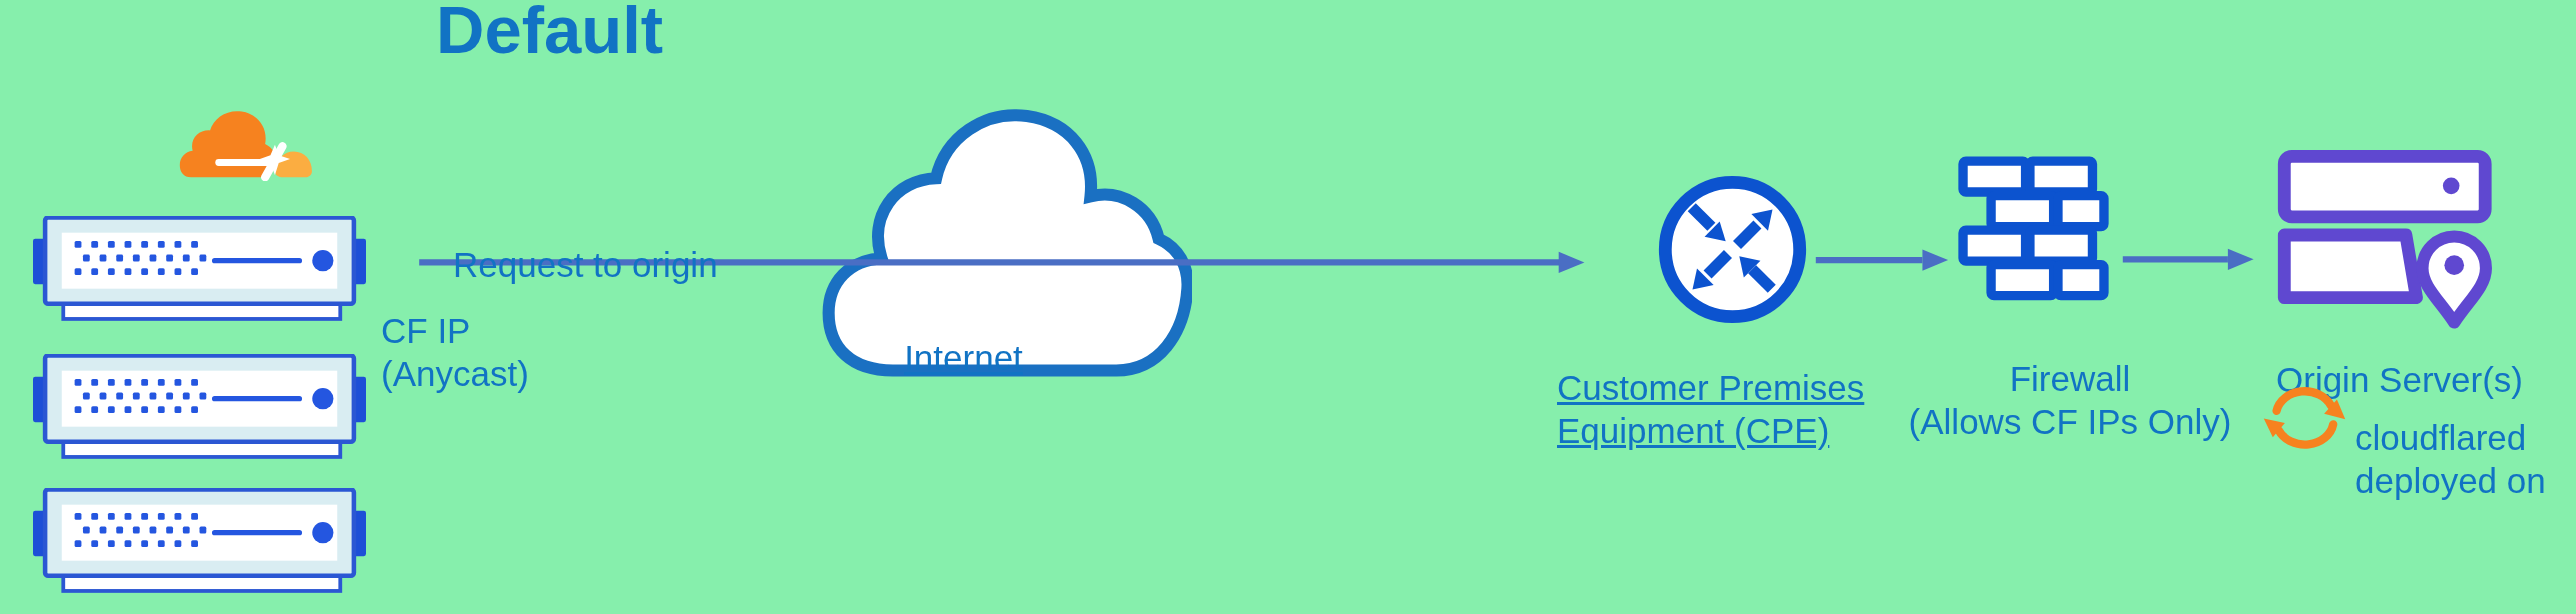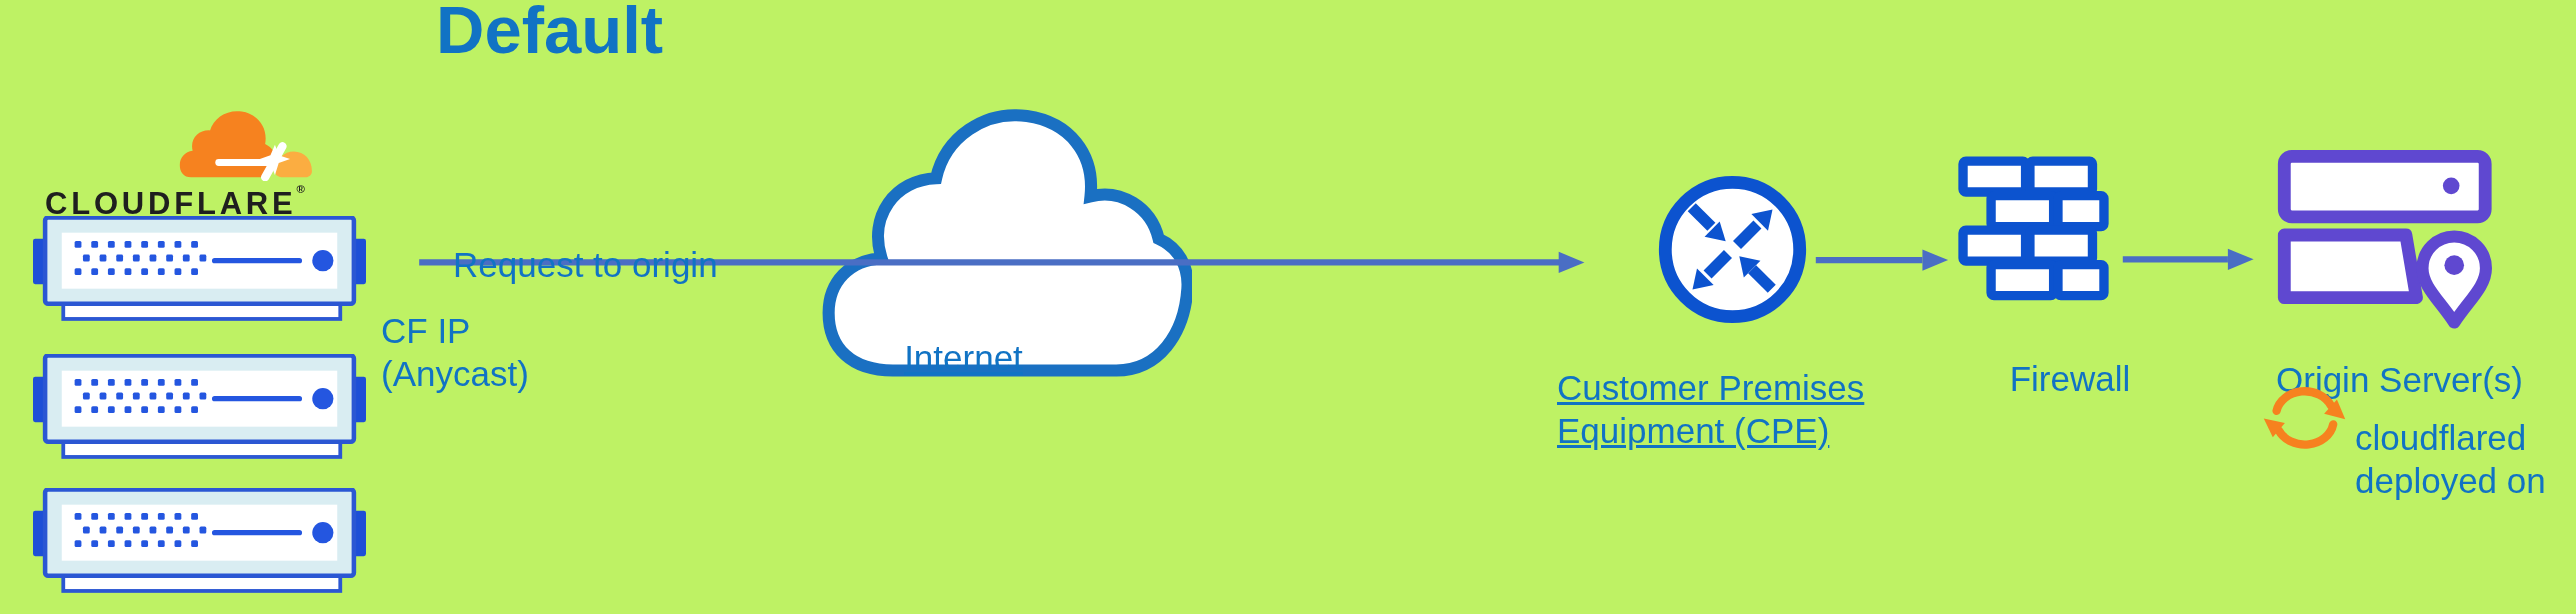--- a/index.html
+++ b/index.html
@@ -1,17 +1,17 @@
 <!DOCTYPE html>
 <html style="font-size:12px"><head>
 <meta charset="utf-8">
 <style>
   html,body{margin:0;padding:0;background:#fff;}
   .canvas{
-    position:relative;width:2576px;height:614px;background:#bef264;overflow:hidden;
+    position:relative;width:2576px;height:614px;background:#86efac;overflow:hidden;
     font-family:"Liberation Sans", sans-serif;
   }
   .abs{position:absolute;}
   .title{
     left:436px;top:-7.6px;font-size:67px;line-height:76px;font-weight:700;
     color:#1173c4;letter-spacing:0px;white-space:nowrap;
   }
   .label{color:#1173c4;font-size:35px;line-height:43px;font-weight:400;white-space:nowrap;margin-top:24px;}
   .label.center{text-align:center;}
   .wordmark{
@@ -28,23 +28,20 @@
 
   <div class="abs title">Default</div>
 
   <svg class="abs" style="left:179px;top:107px;" width="133" height="74" viewBox="0 0 176 98" aria-hidden="true">
     <path fill="#fbad41" d="M138,93 C130,93 126,89 127,83 C129,69 139,59 152,59 C166,59 176,70 176,85 C176,90 172,93 167,93 Z"></path>
     <path fill="#f6821f" d="M16,93 C6,93 1,86 1,77 C1,67 8,59 18,58 C14,42 26,30 41,31 C46,14 64,3 83,6 C104,9 118,27 114,49 C124,54 130,63 129,73 C128,85 120,93 108,93 Z"></path>
     <rect x="48" y="69" width="74" height="9" rx="4.5" fill="#ffffff"></rect>
     <path d="M137,52 L114,93" stroke="#ffffff" stroke-width="11" stroke-linecap="round" fill="none"></path>
     <polygon fill="#ffffff" points="127,50 132,64 147,69 132,74 127,90 121,74 107,69 121,64"></polygon>
   </svg>
-  <div class="abs wordmark">
-    <span>CLOUDFLARE</span><span class="reg">®</span>
-  </div>
 
   <svg class="abs" style="left:33px;top:216px;" width="333" height="106" viewBox="0 0 440 140">
     <rect x="0" y="30" width="22" height="60" rx="3" fill="#1d4fd7"></rect>
     <rect x="418" y="30" width="22" height="60" rx="3" fill="#1d4fd7"></rect>
     <rect x="40" y="116" width="366" height="20" fill="#ffffff" stroke="#2b57d3" stroke-width="5"></rect>
     <rect x="16" y="2" width="408" height="114" rx="4" fill="#d9edf2" stroke="#2b57d3" stroke-width="6"></rect>
     <rect x="38" y="22" width="364" height="74" fill="#ffffff"></rect>
     <g fill="#2456e0">
       <rect x="55" y="33" width="9" height="9" rx="2"></rect>
         <rect x="77" y="33" width="9" height="9" rx="2"></rect>
@@ -201,20 +198,21 @@
       <rect x="46" y="55" width="87" height="43" rx="4"></rect>
       <rect x="139" y="55" width="64" height="43" rx="4"></rect>
       <rect x="7" y="103" width="87" height="43" rx="4"></rect>
       <rect x="100" y="103" width="87" height="43" rx="4"></rect>
       <rect x="46" y="151" width="87" height="43" rx="4"></rect>
       <rect x="139" y="151" width="64" height="43" rx="4"></rect>
     </g>
   </svg>
   <div class="abs label center" style="left:1892px;top:333px;width:356px;">
     <div>Firewall</div>
+    <div>(Allows CF IPs Only)</div>
   </div>
 
   <svg class="abs" style="left:2276px;top:150px;" width="219" height="182" viewBox="0 0 290 240">
     <rect x="11" y="8" width="266" height="80" rx="10" fill="#ffffff" stroke="#5f48d0" stroke-width="17" stroke-linejoin="round"></rect>
     <circle cx="232" cy="47" r="11" fill="#5f48d0"></circle>
     <path d="M11,112 L172,112 L186,195 L11,195 Z" fill="#ffffff" stroke="#5f48d0" stroke-width="17" stroke-linejoin="round"></path>
     <path d="M236,228 C216,198 194,180 194,156 A42,42 0 1 1 278,156 C278,180 256,198 236,228 Z" fill="#ffffff" stroke="#5f48d0" stroke-width="16" stroke-linejoin="round"></path>
     <circle cx="236" cy="152" r="13" fill="#5f48d0"></circle>
   </svg>
   <div class="abs label" style="left:2276px;top:334px;">Origin Server(s)</div>

